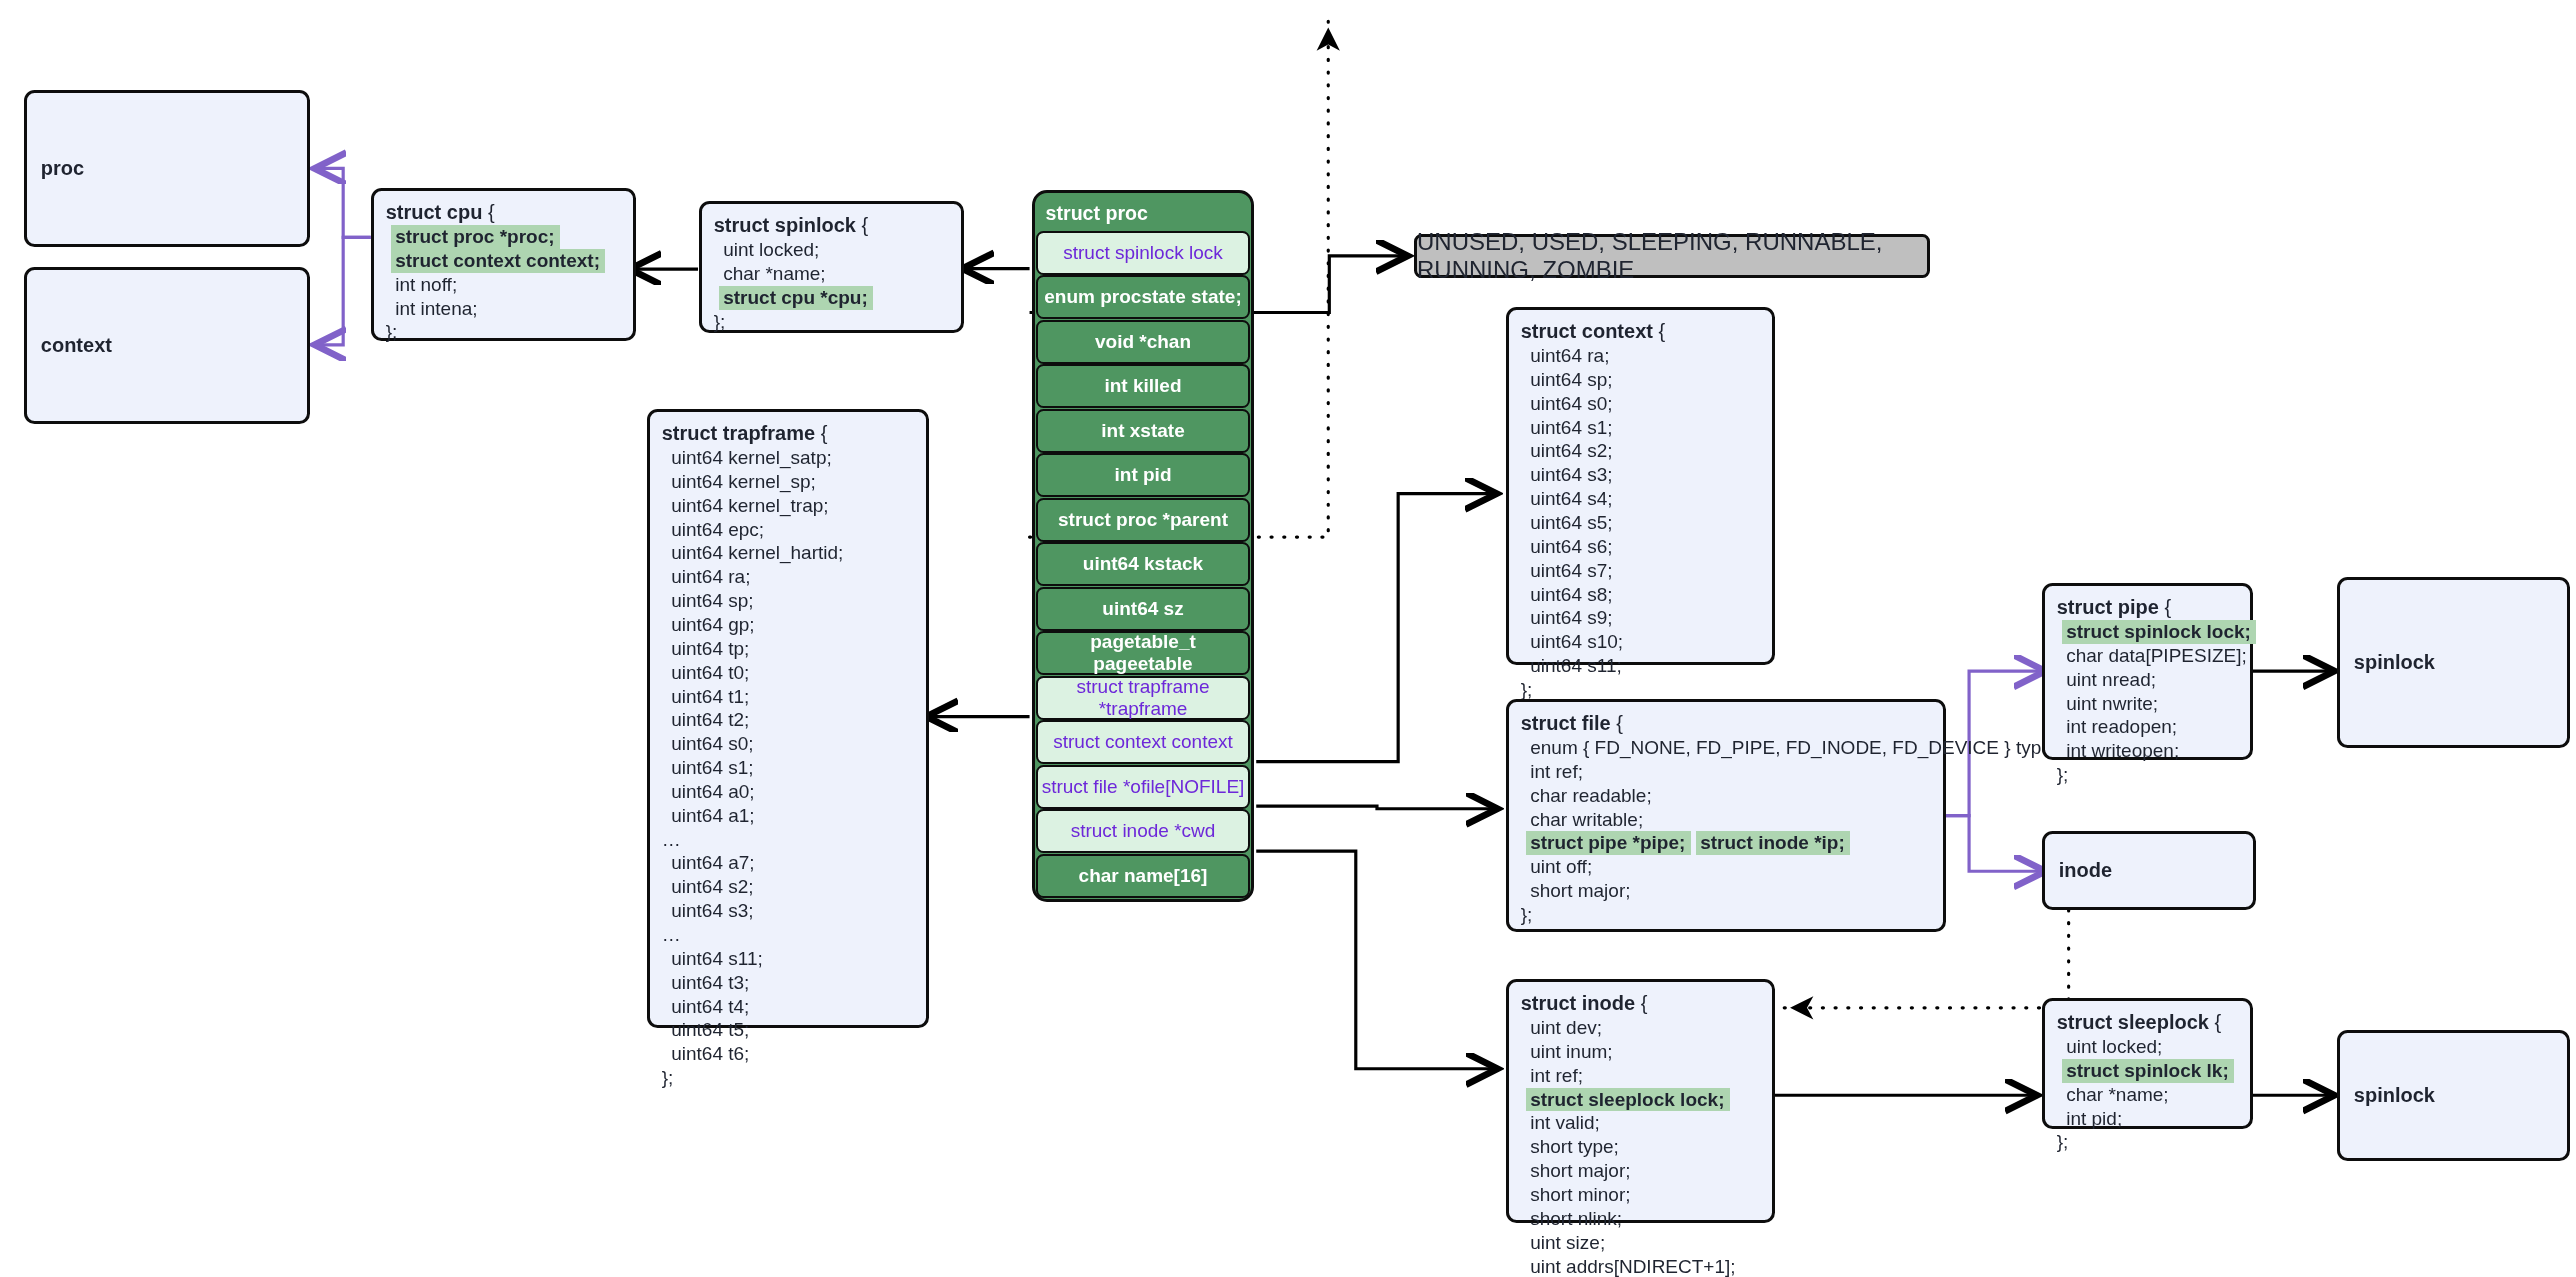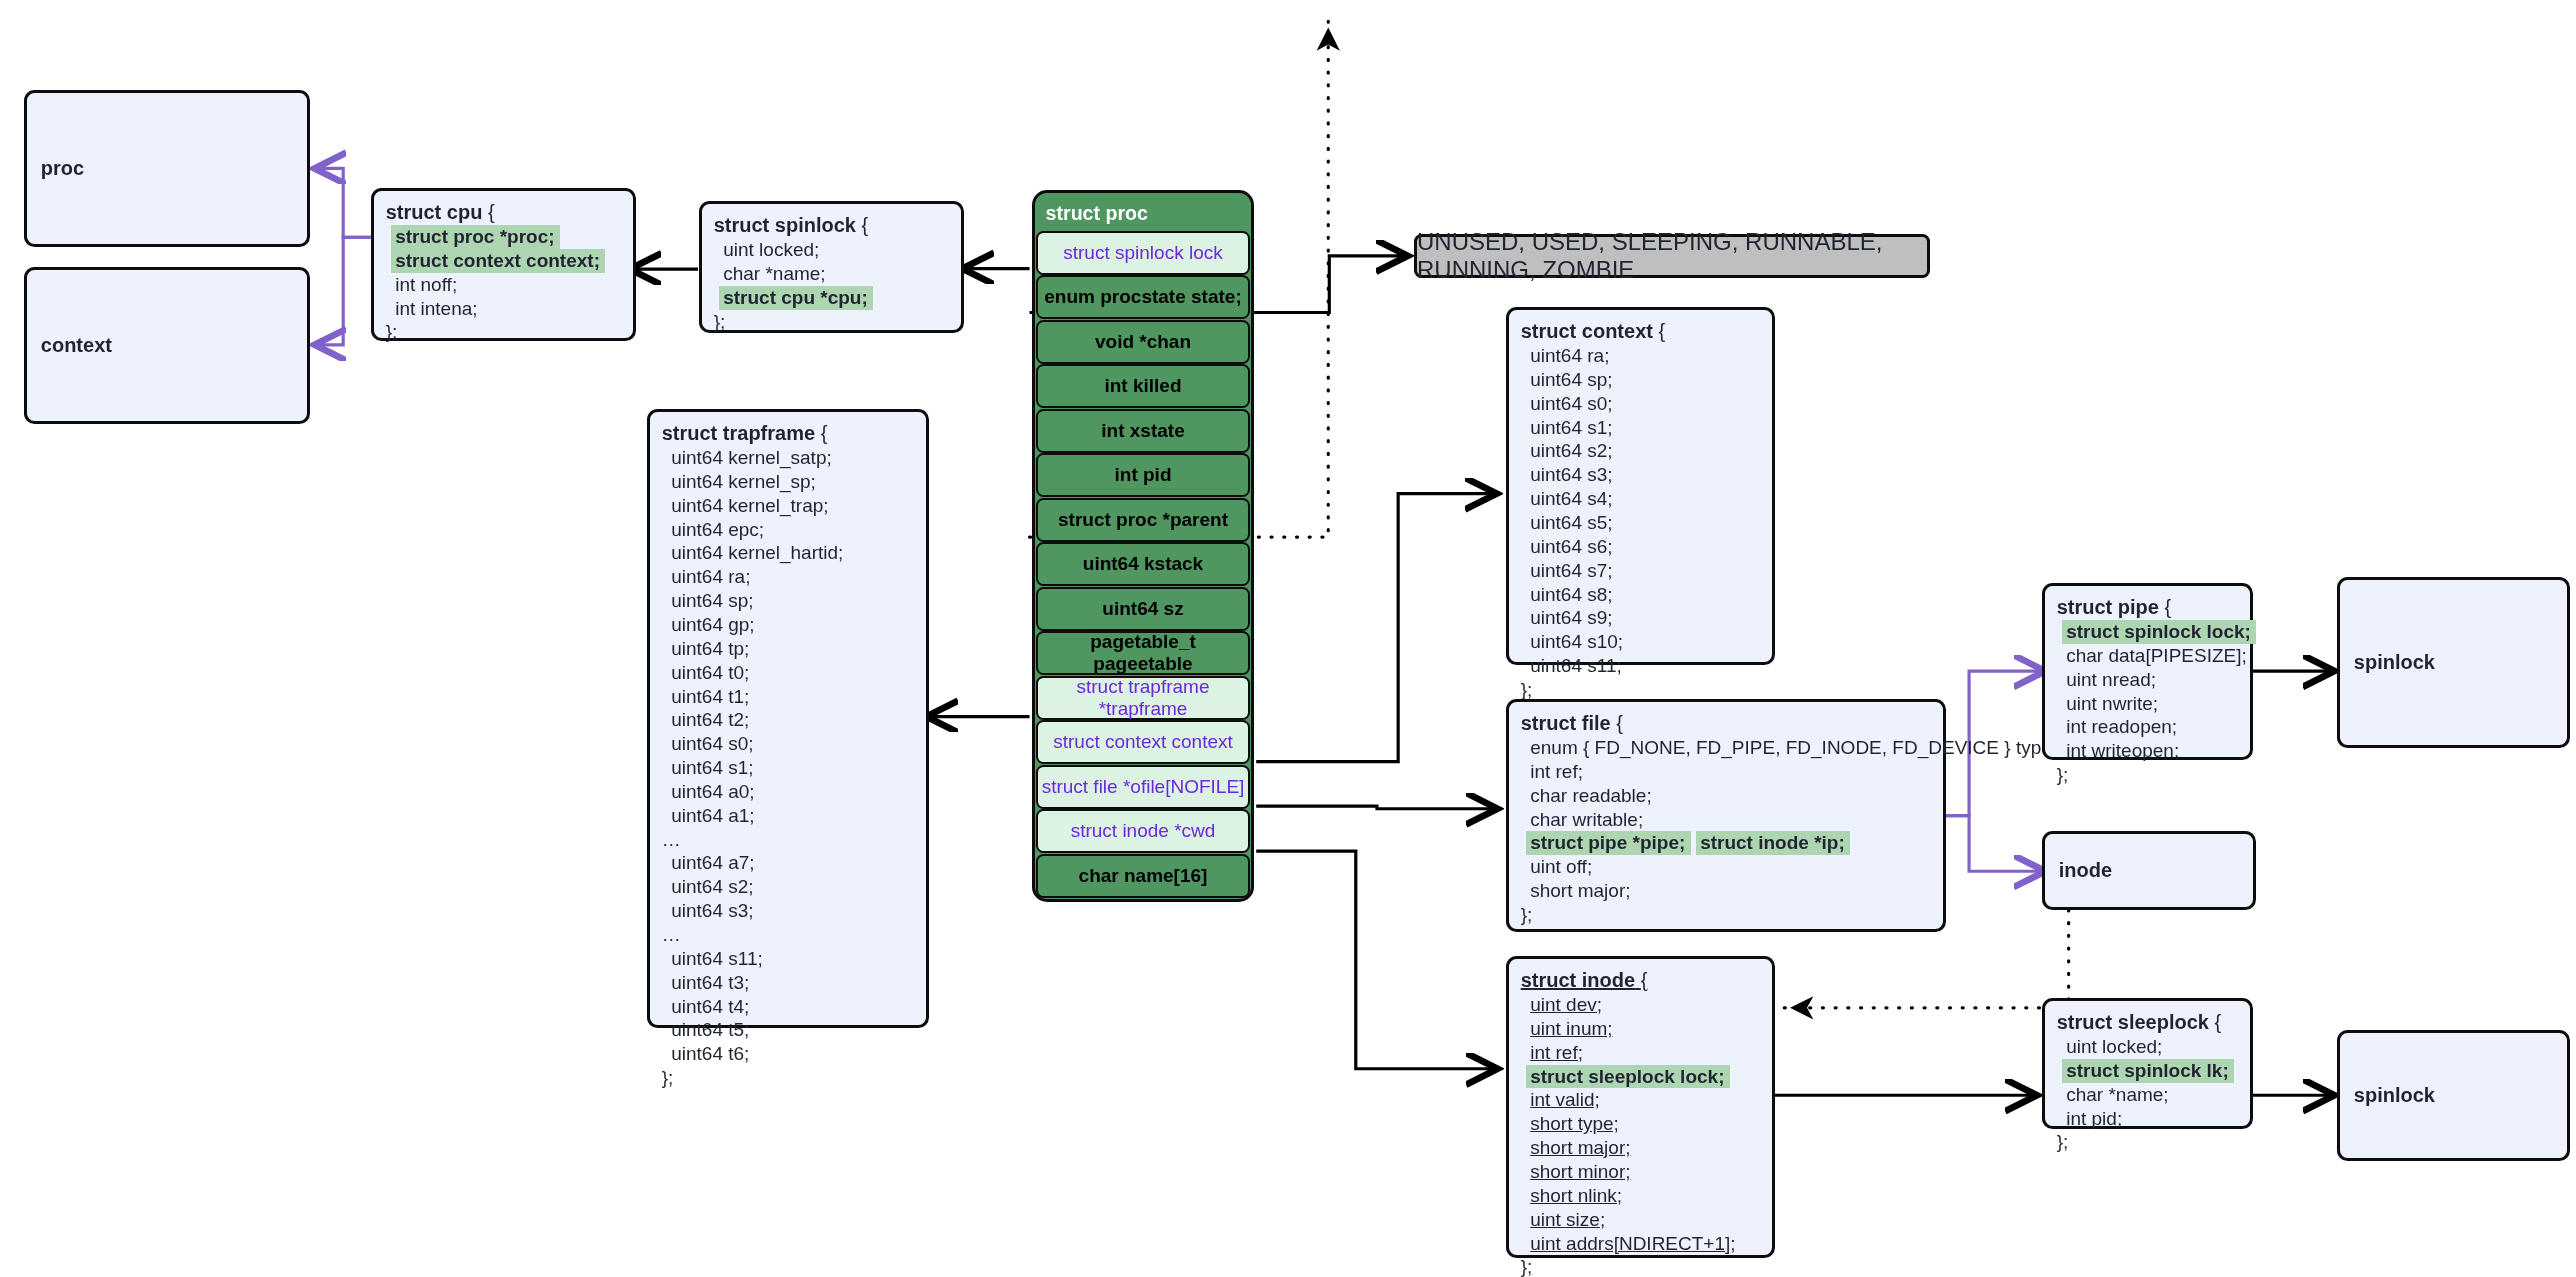--- a/index.html
+++ b/index.html
@@ -24,21 +24,21 @@
 
   
   #proc-struct{position:absolute;left:1032px;top:190px;width:222px;
       box-sizing:border-box;background:#4f9661;border:3.2px solid #0d0d0d;
       border-radius:15px;padding:0;}
   #proc-struct .ptitle{font-weight:bold;font-size:19.6px;color:#ffffff;
       padding:8.5px 0 7.4px 10.6px;}
   .prow{box-sizing:border-box;height:44px;display:flex;align-items:center;
         justify-content:center;border:2.6px solid #0d0d0d;border-radius:7.4px;
         margin:-1.1px 1.1px 1.6px 1.1px;font-size:19px;text-align:center;}
-  .prow.dark{background:#4f9661;color:#000000;font-weight:bold;}
+  .prow.dark{background:#4f9661;color:#ffffff;font-weight:bold;}
   .prow.light{background:#dcf2e2;color:#6d28d9;font-weight:normal;}
 
   
   #procstate{position:absolute;left:1414px;top:234px;width:516px;height:44px;
       box-sizing:border-box;background:#bfbfbf;border:3.2px solid #0d0d0d;
       border-radius:7.4px;display:flex;align-items:center;justify-content:center;
       font-size:24px;color:#1f2430;}
 
   
   #wires{position:absolute;left:0;top:0;width:2576px;height:1278px;
@@ -227,21 +227,21 @@
 
   <div class="box code" style="left:1506px;top:699px;width:440px;height:233px;">
     <div class="hdr">
       <span>struct file</span>
       <span class="brace">{</span>
     </div>
     <div id="file-fields"><div class="ln">enum { FD_NONE, FD_PIPE, FD_INODE, FD_DEVICE } type;</div><div class="ln">int ref;</div><div class="ln">char readable;</div><div class="ln">char writable;</div><div class="ln hl">struct pipe *pipe;</div><div class="ln hl">struct inode *ip;</div><div class="ln">uint off;</div><div class="ln">short major;</div></div>
     <div class="close">};</div>
   </div>
 
-  <div class="box code" style="left:1506px;top:956px;width:269px;height:302px;text-decoration:underline;">
+  <div class="box code" style="left:1506px;top:979px;width:269px;height:244px;">
     <div class="hdr">
       <span>struct inode</span>
       <span class="brace">{</span>
     </div>
     <div id="inode-fields"><div class="ln">uint dev;</div><div class="ln">uint inum;</div><div class="ln">int ref;</div><div class="ln hl">struct sleeplock lock;</div><div class="ln">int valid;</div><div class="ln">short type;</div><div class="ln">short major;</div><div class="ln">short minor;</div><div class="ln">short nlink;</div><div class="ln">uint size;</div><div class="ln">uint addrs[NDIRECT+1];</div></div>
     <div class="close">};</div>
   </div>
 
   <div class="box code" style="left:2042px;top:583px;width:211px;height:177px;">
     <div class="hdr">

